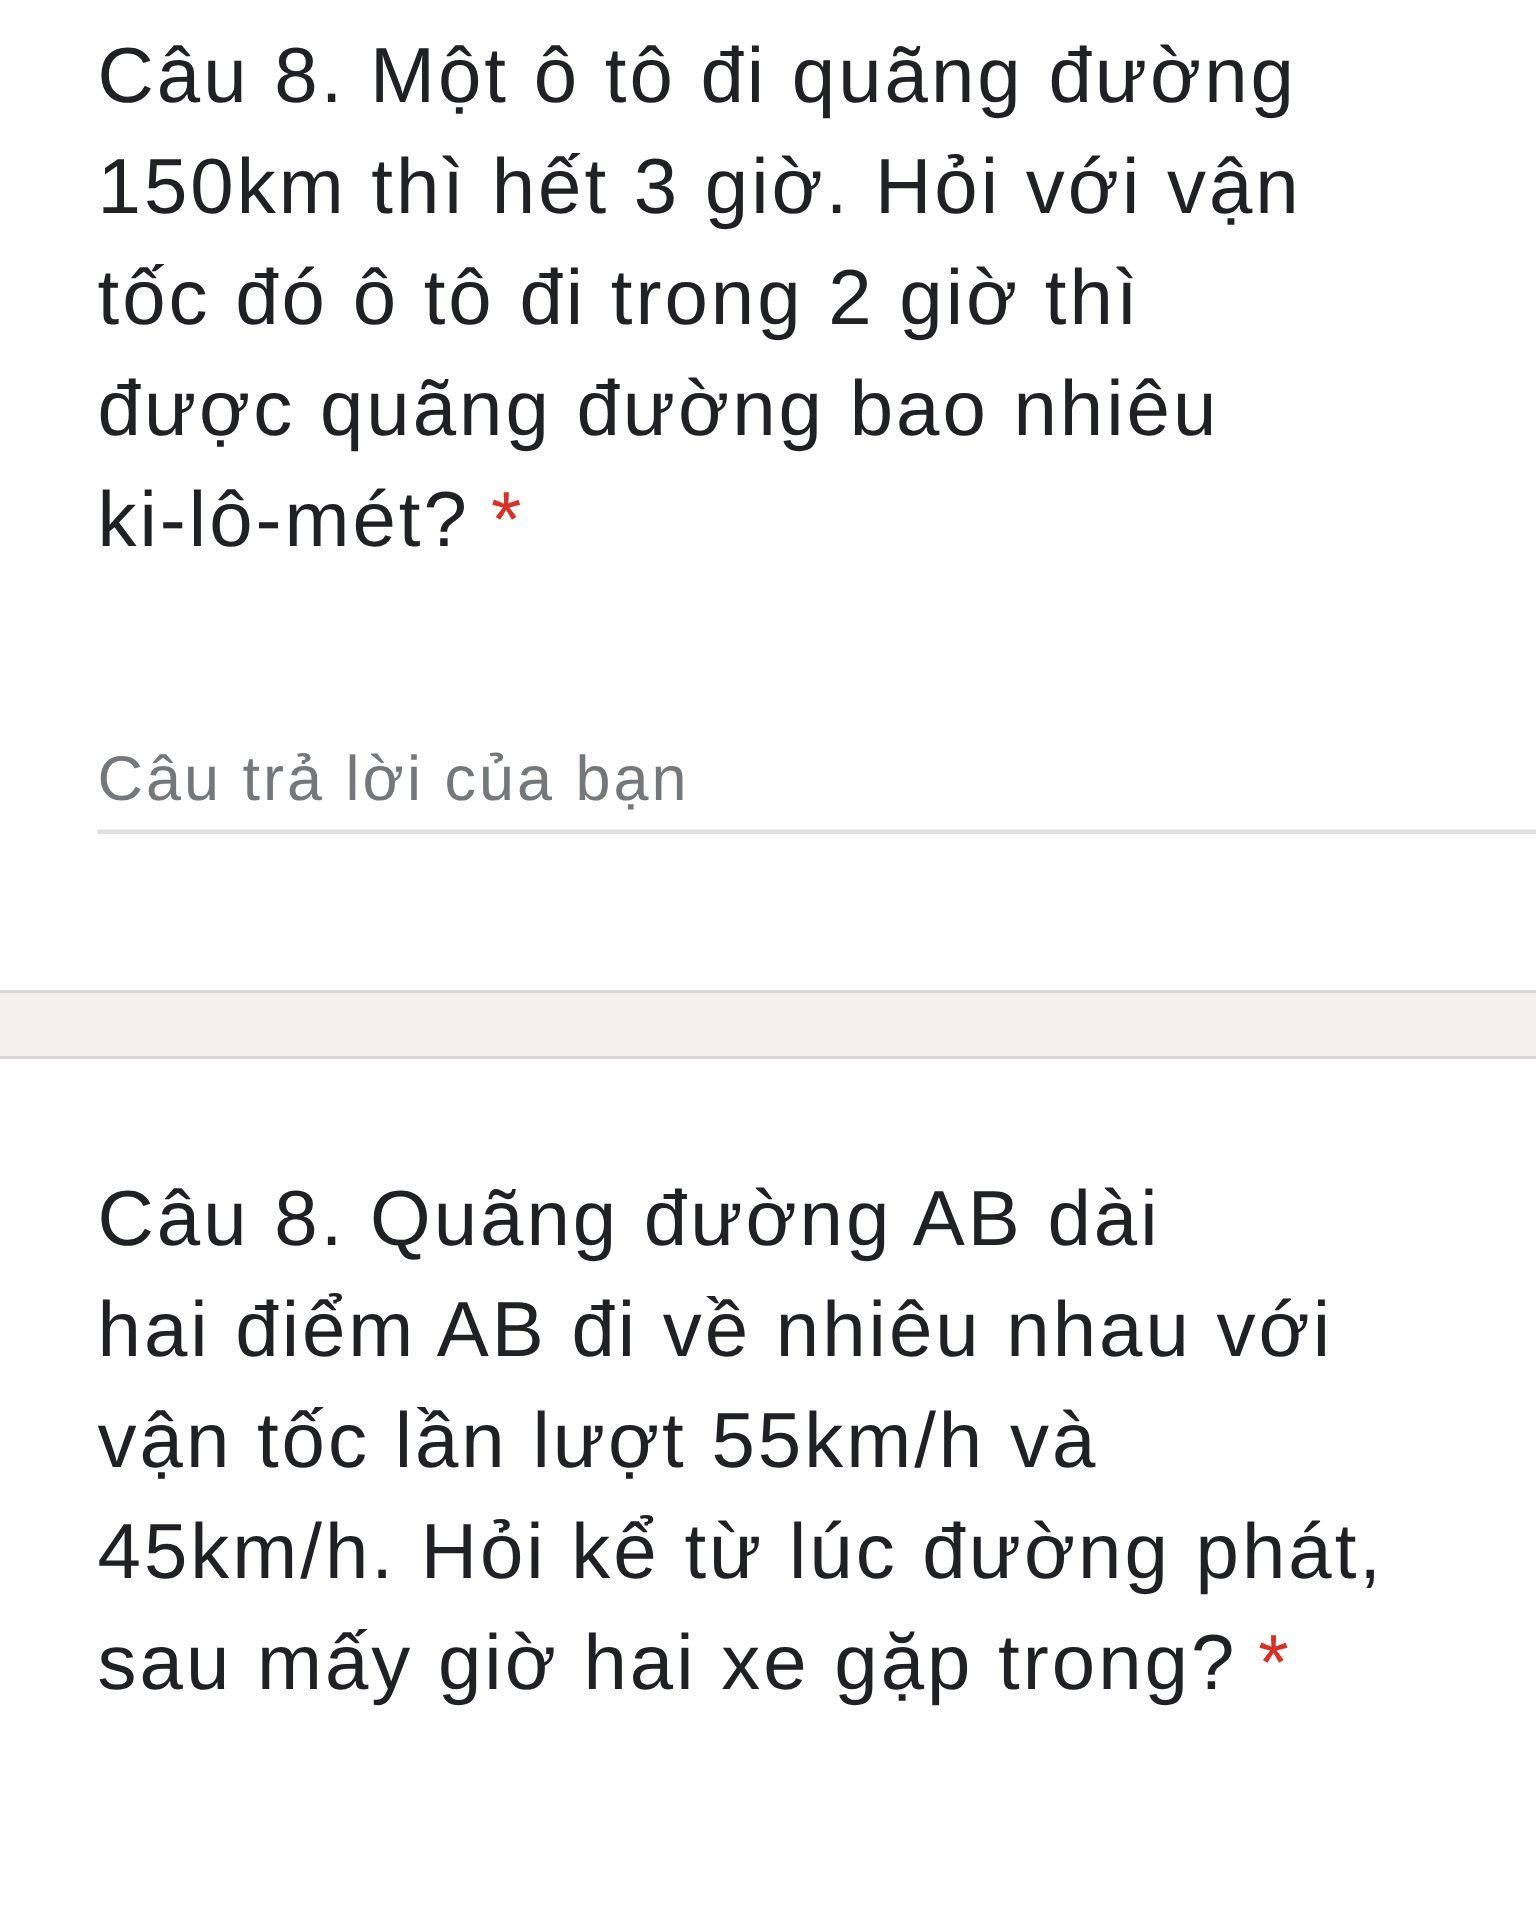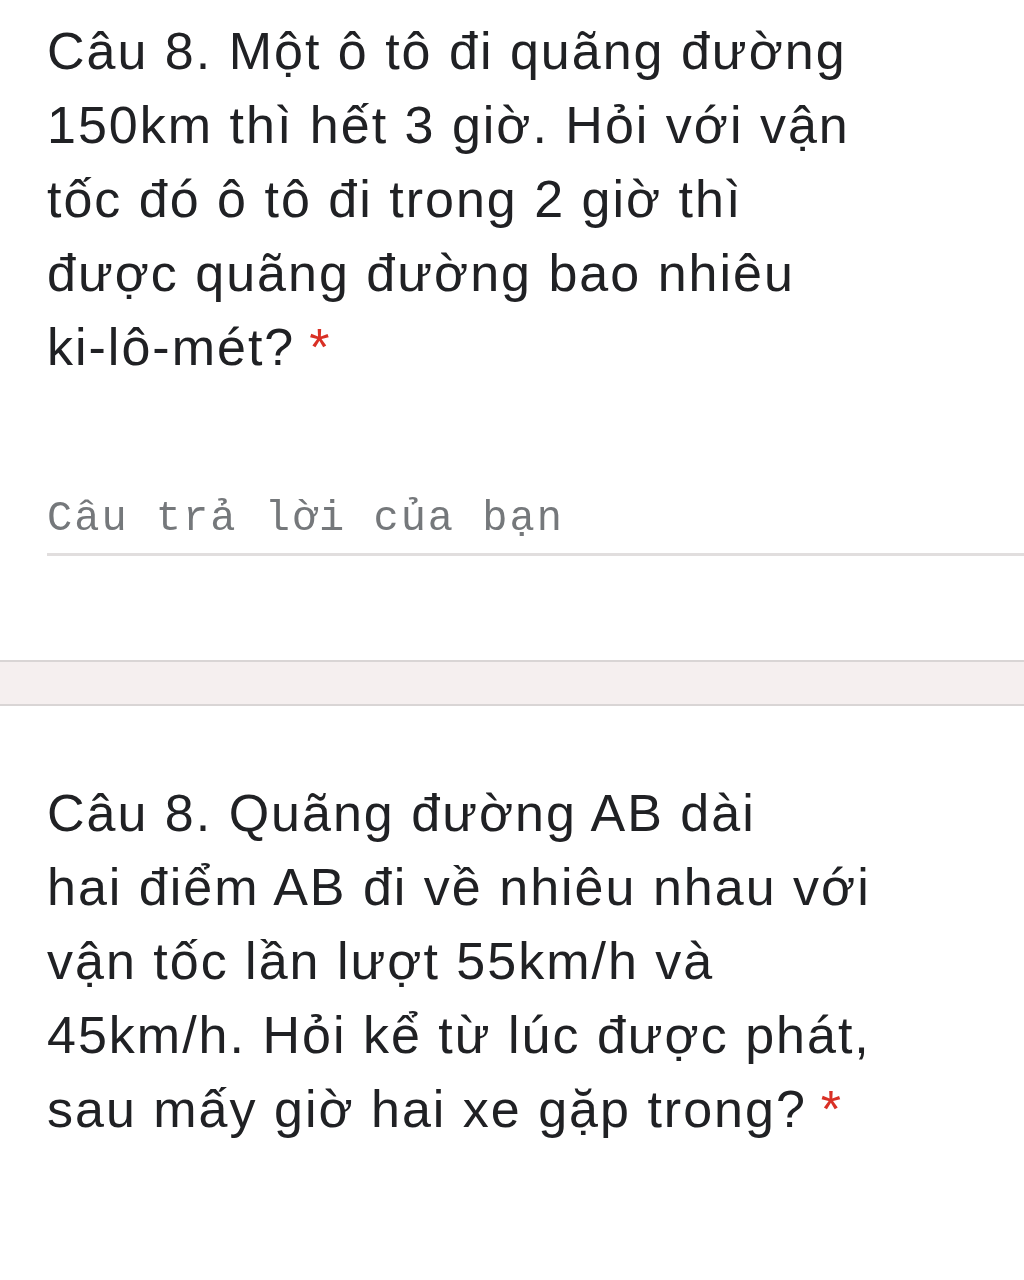--- a/index.html
+++ b/index.html
@@ -6,29 +6,29 @@
     --text:#202124;
     --placeholder:#75787b;
     --asterisk:#d93025;
     --divider-fill:#f5efef;
     --divider-border:#d9d5d5;
     --underline:#e1dede;
   }
   *{margin:0;padding:0;box-sizing:border-box;}
   html,body{width:1024px;height:1280px;background:#ffffff;overflow:hidden;
     font-family:"Liberation Sans", sans-serif;color:var(--text);}
-  .card{padding-left:47px;padding-right:10px;background:#ffffff;}
+  .card{padding-left:65px;padding-right:10px;background:#ffffff;}
   .card-q8{height:660px;padding-top:14px;}
   .card-q9{height:574px;padding-top:70px;}
   .q-line{font-size:52px;line-height:74px;letter-spacing:2px;white-space:nowrap;color:var(--text);}
   .req{color:var(--asterisk);margin-left:14px;}
   .answer{margin-top:100px;margin-right:-10px;}
   .answer-input{display:block;width:100%;height:72px;border:0;outline:none;background:transparent;
     border-bottom:3px solid var(--underline);
-    font-family:Liberation Mono, monospace;font-size:42px;letter-spacing:2px;color:var(--text);}
+    font-family:Liberation Sans, sans-serif;font-size:42px;letter-spacing:2px;color:var(--text);}
   .answer-input::placeholder{color:var(--placeholder);opacity:1;}
   .divider{height:46px;background:var(--divider-fill);
     border-top:2px solid var(--divider-border);border-bottom:2px solid var(--divider-border);}
 </style>
 </head>
 <body>
 
 <div class="card card-q8">
   <div>
     <div class="q-line">Câu 8. Một ô tô đi quãng đường</div>
@@ -44,18 +44,18 @@
   </div>
 </div>
 
 <div class="divider"></div>
 
 <div class="card card-q9">
   <div>
     <div class="q-line">Câu 8. Quãng đường AB dài</div>
     <div class="q-line">hai điểm AB đi về nhiêu nhau với</div>
     <div class="q-line">vận tốc lần lượt 55km/h và</div>
-    <div class="q-line">45km/h. Hỏi kể từ lúc được phát,</div>
+    <div class="q-line">45km/h. Hỏi kể từ lúc đường phát,</div>
     <div class="q-line">
       <span>sau mấy giờ hai xe gặp trong?</span><span class="req">*</span>
     </div>
   </div>
 </div>
 
 </body></html>

